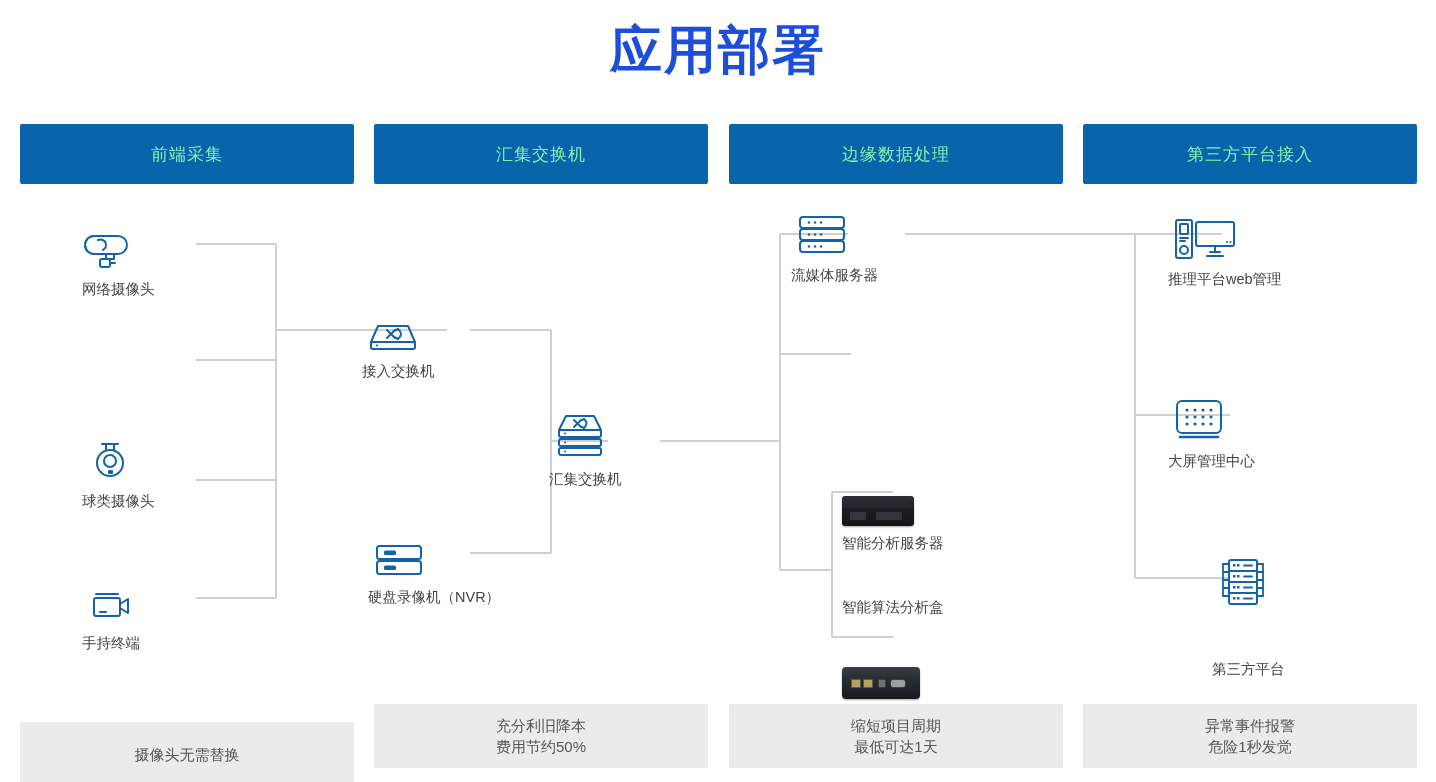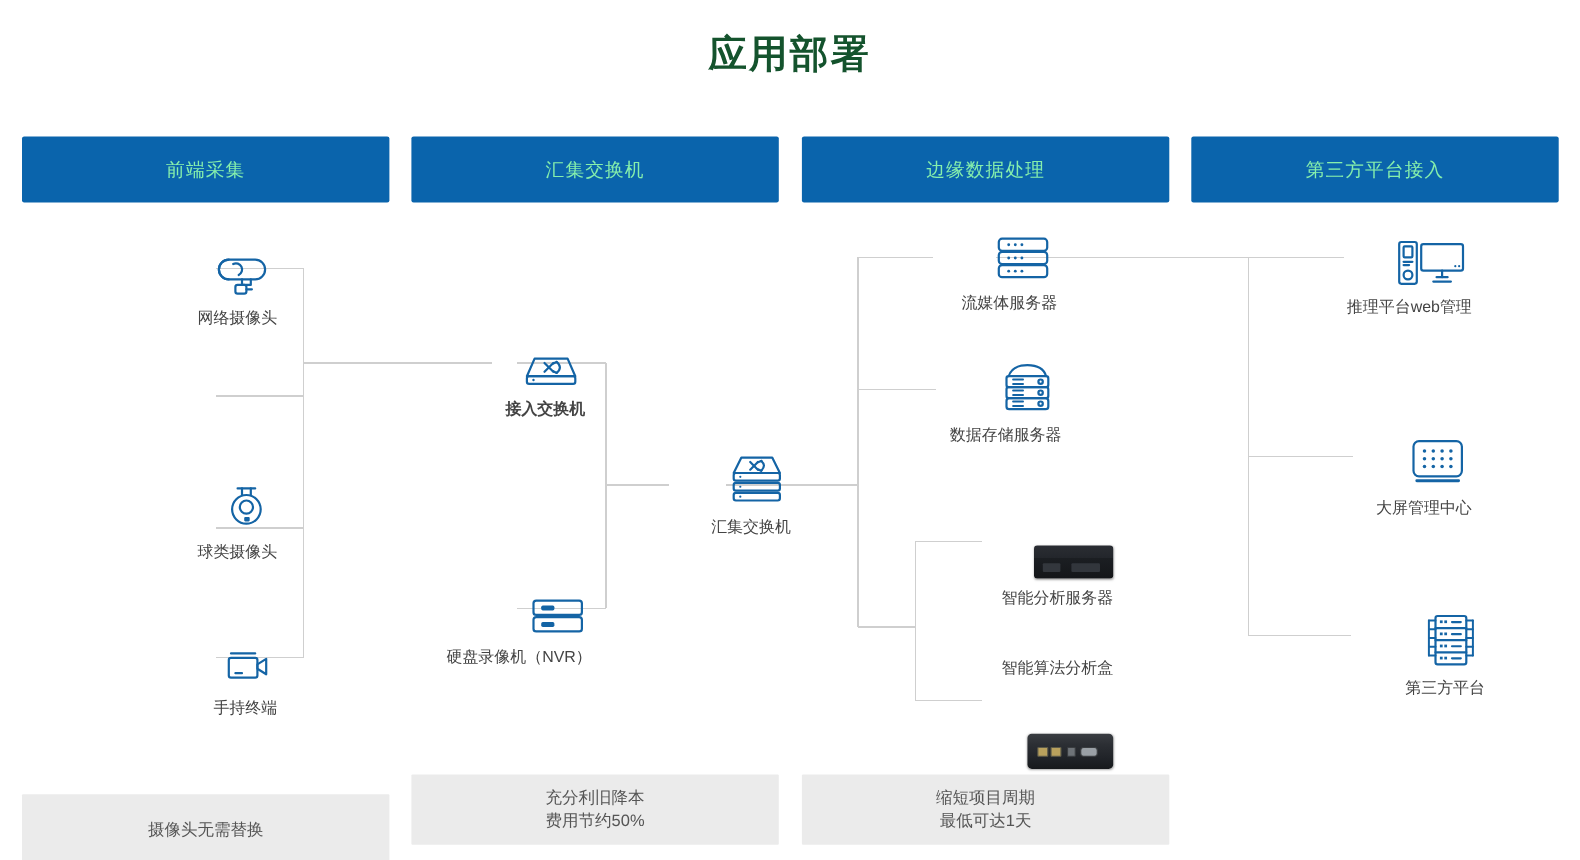--- a/index.html
+++ b/index.html
@@ -10,23 +10,23 @@
     overflow: hidden;
   }
   #root { position: relative; width: 1436px; height: 782px; }
 
   
   .page-title {
     position: absolute;
     left: 0; top: 12px;
     width: 1436px;
     text-align: center;
-    font-size: 35px;
+    font-size: 52px;
     font-weight: bold;
-    color: #14532d;
+    color: #1d4ed8;
     letter-spacing: 2px;
     line-height: 76px;
   }
 
   
   .col-header {
     position: absolute;
     top: 124px;
     height: 60px;
     background: #0a64ac;
@@ -62,21 +62,21 @@
     left: 0; top: 0;
     width: 1436px; height: 782px;
     pointer-events: none;
   }
 
   
   .node {
     position: absolute;
     display: flex;
     flex-direction: column;
-    align-items: flex-end;
+    align-items: flex-start;
     width: 170px;
   }
   .node .icon-wrap {
     height: 54px;
     display: flex;
     align-items: flex-end;
     justify-content: center;
   }
   .node .node-label {
     margin-top: 8px;
@@ -204,21 +204,21 @@
       <svg width="56" height="40" viewBox="0 0 56 40" fill="none" stroke="#1464a5" stroke-width="2" stroke-linecap="round" stroke-linejoin="round">
         <path d="M14 8 h22"></path>
         <rect x="12" y="12" width="26" height="18" rx="2"></rect>
         <path d="M38 18 l8 -5 v14 l-8 -5 z"></path>
         <path d="M18 26 h6"></path>
       </svg>
     </div>
     <div class="node-label">手持终端</div>
   </div>
 
-  <div class="node" style="left:362px;top:300px;font-weight:bold;">
+  <div class="node" style="left:362px;top:300px;">
     <div class="icon-wrap">
       <svg width="62" height="36" viewBox="0 0 62 36" fill="none" stroke="#1464a5" stroke-width="2" stroke-linecap="round" stroke-linejoin="round">
         <path d="M16 8 h30 l7 16 h-44 z"></path>
         <rect x="9" y="24" width="44" height="7" rx="2"></rect>
         <circle cx="15" cy="27.5" r="1.1" fill="#1464a5" stroke="none"></circle>
         <path d="M25 12 l8 8"></path>
           <path d="M33 12 l-8 8"></path>
         <path d="M36 11 q6 5 0 10"></path>
         <path d="M36 11 l-3 1.5"></path>
           <path d="M36 21 l-3 -1.5"></path>
@@ -274,42 +274,20 @@
             <circle cx="30" cy="22.5" r="1.3"></circle>
           <circle cx="18" cy="34.5" r="1.3"></circle>
             <circle cx="24" cy="34.5" r="1.3"></circle>
             <circle cx="30" cy="34.5" r="1.3"></circle>
         </g>
       </svg>
     </div>
     <div class="node-label">流媒体服务器</div>
   </div>
 
-  <div class="node" style="left:795px;top:324px;">
-    <div class="icon-wrap">
-      <svg width="62" height="50" viewBox="0 0 62 50" fill="none" stroke="#1464a5" stroke-width="2" stroke-linecap="round" stroke-linejoin="round">
-        <path d="M14 14 q3 -10 17 -10 q14 0 17 10"></path>
-        <rect x="12" y="14" width="38" height="10" rx="2"></rect>
-        <rect x="12" y="24" width="38" height="10" rx="2"></rect>
-        <rect x="12" y="34" width="38" height="10" rx="2.5"></rect>
-        <g stroke-width="1.8">
-          <path d="M18 17 h9"></path>
-            <path d="M18 21 h9"></path>
-          <path d="M18 27 h9"></path>
-            <path d="M18 31 h9"></path>
-          <path d="M18 37 h9"></path>
-            <path d="M18 41 h9"></path>
-        </g>
-        <circle cx="43" cy="19" r="2"></circle>
-          <circle cx="43" cy="29" r="2"></circle>
-          <circle cx="43" cy="39" r="2"></circle>
-      </svg>
-    </div>
-    <div class="node-label">数据存储服务器</div>
-  </div>
 
   <div class="node" style="left:842px;top:472px;">
     <div class="icon-wrap">
       <div class="photo-server"></div>
     </div>
     <div class="node-label">智能分析服务器</div>
   </div>
 
   <div class="node label-top" style="left:842px;top:598px;">
     <div class="icon-wrap">
@@ -359,21 +337,21 @@
             <circle cx="27" cy="28" r="1.6"></circle>
             <circle cx="35" cy="28" r="1.6"></circle>
             <circle cx="43" cy="28" r="1.6"></circle>
         </g>
         <path d="M12 41 h38" stroke-width="2.6"></path>
       </svg>
     </div>
     <div class="node-label">大屏管理中心</div>
   </div>
 
-  <div class="node" style="left:1180px;top:554px;">
+  <div class="node" style="left:1212px;top:554px;gap:44px;">
     <div class="icon-wrap">
       <svg width="62" height="52" viewBox="0 0 62 52" fill="none" stroke="#1464a5" stroke-width="2" stroke-linecap="round" stroke-linejoin="round">
         <rect x="17" y="4" width="28" height="44" rx="2"></rect>
         <path d="M17 15 h28"></path>
           <path d="M17 26 h28"></path>
           <path d="M17 37 h28"></path>
         <g fill="#1464a5" stroke="none">
           <rect x="21" y="8" width="2.5" height="2.5"></rect>
             <rect x="25" y="8" width="2.5" height="2.5"></rect>
           <rect x="21" y="19" width="2.5" height="2.5"></rect>
@@ -412,14 +390,18 @@
     <span>摄像头无需替换</span>
   </div>
   <div class="col-footer" style="left:374px;width:334px;">
     <span>充分利旧降本</span>
     <span>费用节约50%</span>
   </div>
   <div class="col-footer" style="left:729px;width:334px;">
     <span>缩短项目周期</span>
     <span>最低可达1天</span>
   </div>
+  <div class="col-footer" style="left:1083px;width:334px;">
+    <span>异常事件报警</span>
+    <span>危险1秒发觉</span>
+  </div>
 
 </div>
 
 </body></html>

